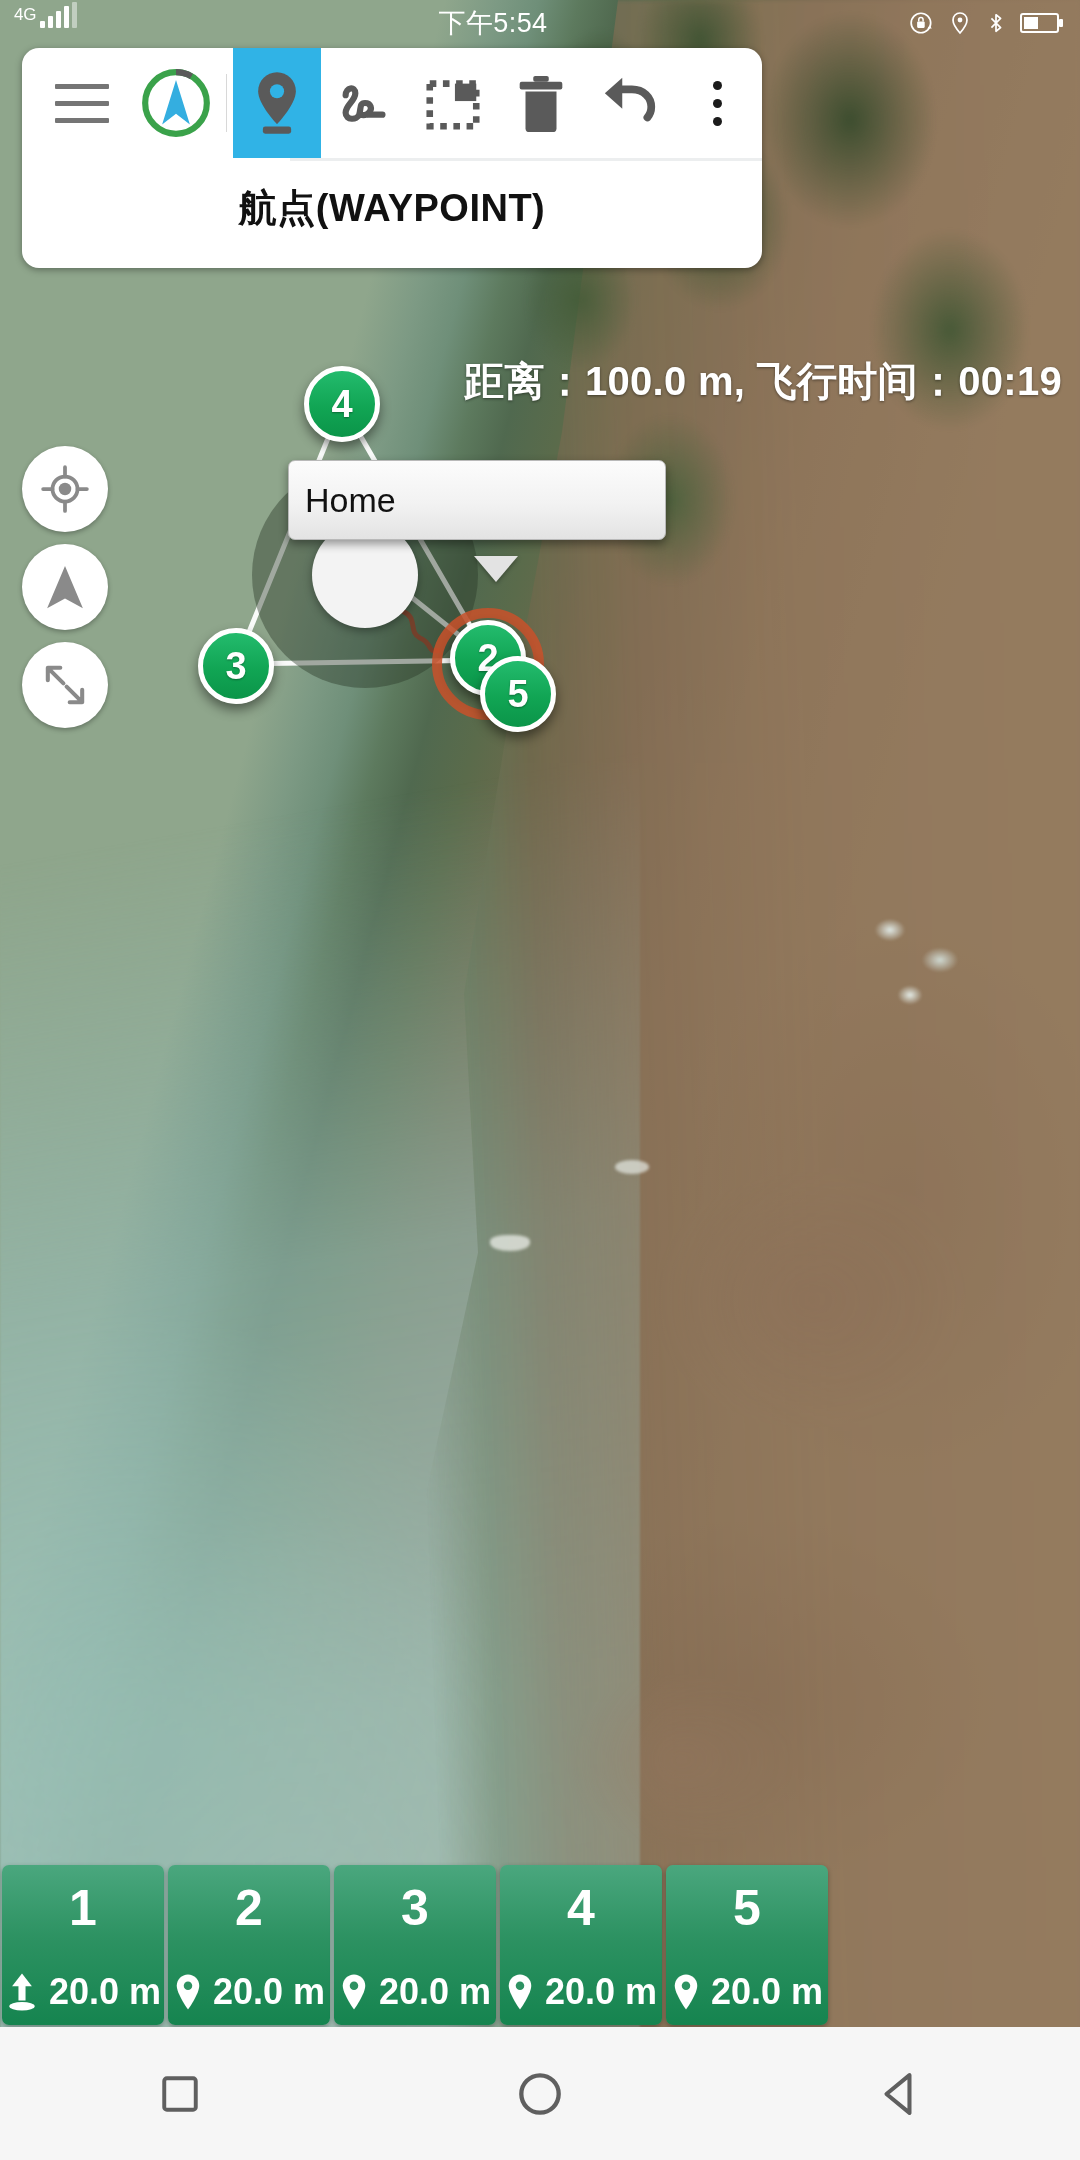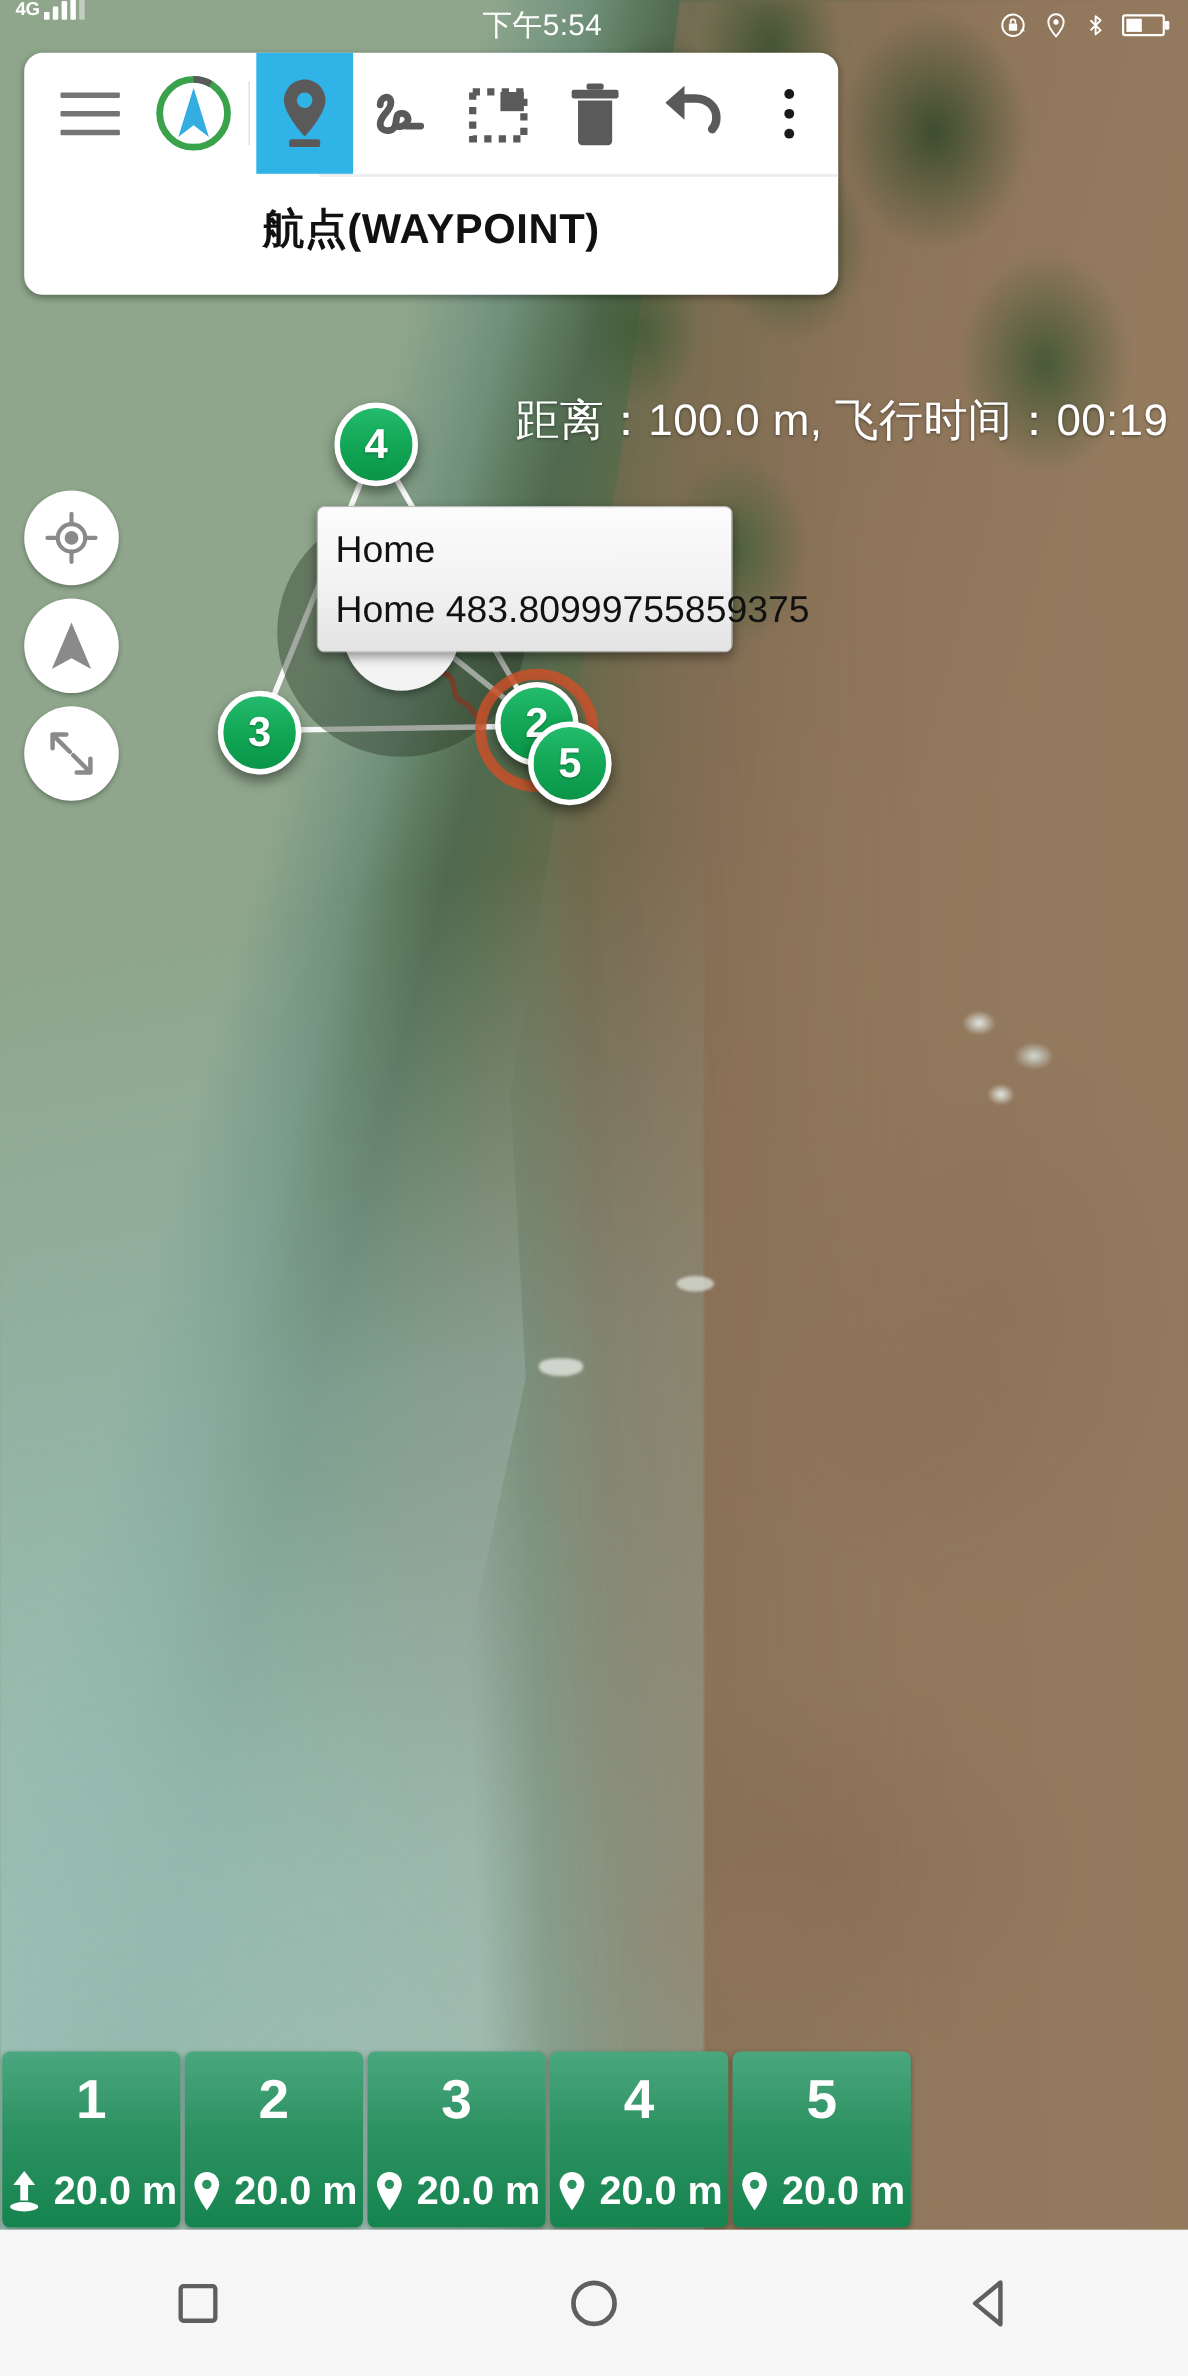--- a/index.html
+++ b/index.html
@@ -72,21 +72,21 @@
     background:rgba(235,238,232,.75); border-radius:40% 40% 50% 50%; filter:blur(1.5px); }
   #boat2 { position:absolute; left:615px; top:1160px; width:34px; height:14px;
     background:rgba(230,234,228,.7); border-radius:50%; filter:blur(1.5px); }
 
   
   #statusbar {
     position:absolute; left:0; top:0; width:1080px; height:46px;
     display:flex; align-items:center; color:#fff;
     font-size:22px; z-index:40;
   }
-  #sb-left { display:flex; align-items:flex-start; gap:4px; padding-left:14px; height:46px;font-weight:bold; }
+  #sb-left { display:flex; align-items:center; gap:4px; padding-left:14px; height:46px; }
   .sig-bars { display:flex; align-items:flex-end; gap:3px; height:26px; padding-bottom:8px; }
   .sig-bars i { display:block; width:5px; background:#fff; border-radius:1px; }
   .sig-bars i:nth-child(1){height:7px;}
   .sig-bars i:nth-child(2){height:12px;}
   .sig-bars i:nth-child(3){height:17px;}
   .sig-bars i:nth-child(4){height:22px;}
   .sig-bars i:nth-child(5){height:26px;opacity:.45;}
   #net-label { font-size:17px; line-height:1; padding-bottom:18px; letter-spacing:-.3px;}
   #sb-center { flex:1; text-align:center; font-size:27px; letter-spacing:.4px; }
   #sb-right { display:flex; align-items:center; gap:13px; padding-right:16px; }
@@ -115,21 +115,21 @@
   .ham:before, .ham:after { content:""; position:absolute; left:0; width:54px; height:5px; background:#757575; border-radius:1px; }
   .ham:before { top:-17px; } .ham:after { top:17px; }
   .kebab { display:flex; flex-direction:column; gap:9px; }
   .kebab span { width:9px; height:9px; border-radius:50%; background:#1b1b1b; }
 
   
   #distbar {
     position:absolute; left:0; top:346px; width:1080px; height:70px; z-index:25;
     display:flex; align-items:center; justify-content:flex-end;
     padding-right:18px;
-    color:#fff; font-size:40px; font-weight:normal;
+    color:#fff; font-size:40px; font-weight:bold;
     text-shadow:0 1px 3px rgba(0,0,0,.45);
     letter-spacing:.3px; white-space:nowrap;
   }
 
   
   #map-buttons { position:absolute; left:22px; top:446px; z-index:22; }
   .map-btn {
     width:86px; height:86px; border-radius:50%; background:#fff;
     display:flex; align-items:center; justify-content:center;
     margin-bottom:12px; box-shadow:0 2px 5px rgba(0,0,0,.3);
@@ -237,21 +237,20 @@
     <span>2</span>
   </div>
   <div class="wp" style="left:480px; top:656px;">
     <span>5</span>
   </div>
 </div>
 
 <div id="popup-tail"></div>
 <div id="popup">
   <div class="line">Home</div>
-  <div class="line second">Home 483.80999755859375</div>
 </div>
 
 <div id="statusbar">
   <div id="sb-left">
     <span id="net-label">4G</span>
     <span class="sig-bars">
         <i></i>
         <i></i>
         <i></i>
         <i></i>

